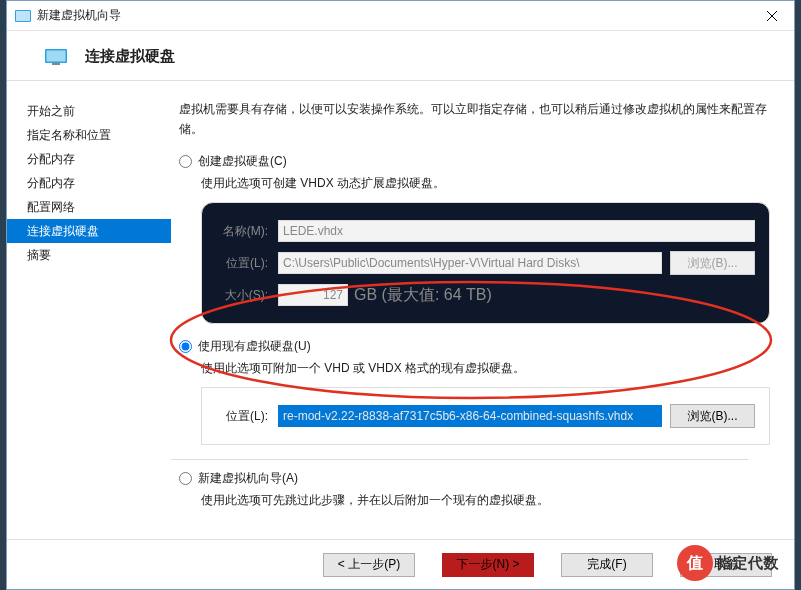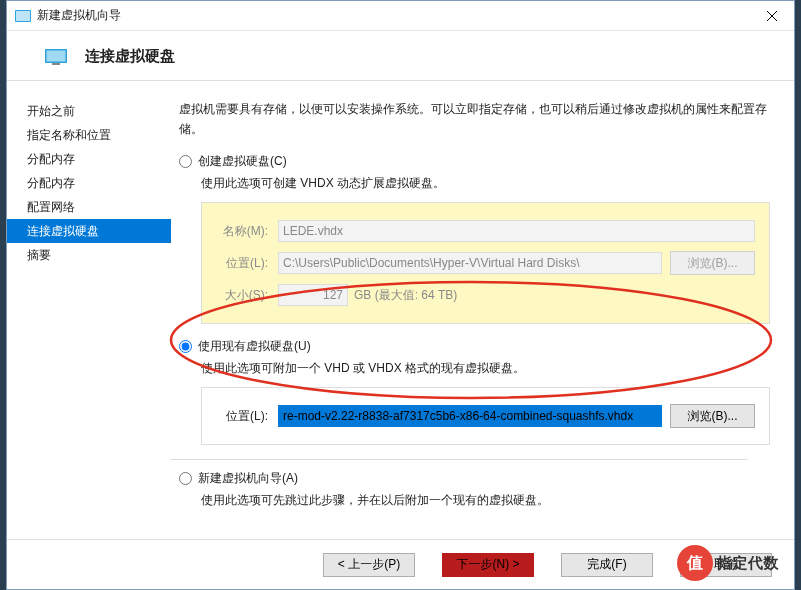--- a/index.html
+++ b/index.html
@@ -16,30 +16,30 @@
 .sidebar { width: 164px; padding-top: 18px; }
 .side-item { font-size: 12px; color: #1a1a1a; padding: 3px 8px 3px 20px; line-height: 18px; cursor: default; }
 .side-item.active { background: #0078d7; color: #fff; }
 .content { flex: 1; padding: 18px 24px 0 8px; font-size: 12px; color: #222; position: relative; }
 .desc { line-height: 20px; margin-bottom: 14px; }
 .radio-row { display: flex; align-items: center; margin: 8px 0 4px; }
 .radio-row input[type=radio] { margin-right: 6px; }
 .radio-label { font-size: 12px; }
 .sub-desc { margin: 4px 0 10px 22px; line-height: 18px; }
 .group { border: 1px solid #ddd; margin: 6px 0 14px 22px; padding: 10px 14px; }
-.group.disabled { background: #fef9c3; color: #8a8a8a; }
+.group.disabled { background: #0f172a; color: #8a8a8a; border-radius: 12px; }
 .form-row { display: flex; align-items: center; margin: 4px 0; min-height: 28px; }
 .form-label { width: 62px; text-align: right; padding-right: 10px; font-size: 12px; }
 .form-input { flex: 1; height: 22px; font-size: 12px; padding: 1px 4px; border: 1px solid #ccc; background: #fff; }
 .group.disabled .form-input { background: #f3f3f3; border-color: #ddd; color: #888; }
 .form-input.short { width: 70px; flex: 0 0 70px; text-align: right; margin-right: 6px; }
-.hint { font-size: 12px; }
+.hint { font-size: 16px; }
 .browse-btn { width: 85px; height: 24px; margin-left: 8px; font-size: 12px; border: 1px solid #adadad; background: #e6e6e6; cursor: pointer; }
 .group.disabled .browse-btn { color: #a0a0a0; border-color: #d0d0d0; background: #efefef; cursor: default; }
-.selected-input { background: #0078d7 !important; color: #000000; border: 1px solid #0078d7; }
+.selected-input { background: #0078d7 !important; color: #e5e5e5; border: 1px solid #0078d7; }
 hr.sep { border: none; border-top: 1px solid #ddd; margin: 6px 22px 10px -8px; }
 .footer { border-top: 1px solid #e0e0e0; height: 50px; display: flex; align-items: center; justify-content: flex-end; padding-right: 22px; gap: 27px; }
 .footer button { min-width: 92px; height: 24px; font-size: 12px; border: 1px solid #adadad; background: #e6e6e6; cursor: pointer; }
 .footer button.primary { border: 2px solid #b91c1c; background: #b91c1c; }
 .annot { position: absolute; pointer-events: none; }
 .watermark { position: absolute; right: -6px; bottom: 6px; width: 130px; height: 42px; display: flex; align-items: center; }
 .watermark-circle { width: 36px; height: 36px; border-radius: 50%; background: #e64438; color: #fff; font-size: 16px; font-weight: bold; display: flex; align-items: center; justify-content: center; margin-right: 4px; }
 .watermark-text { font-size: 15px; font-weight: bold; color: #333; letter-spacing: 0.5px; }
 </style>
 </head>

